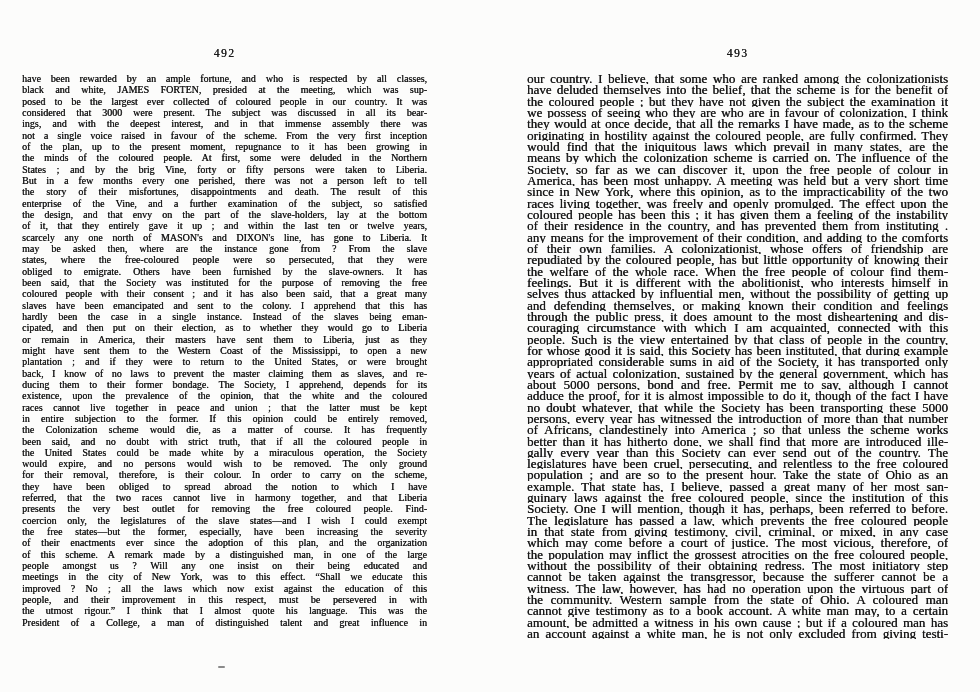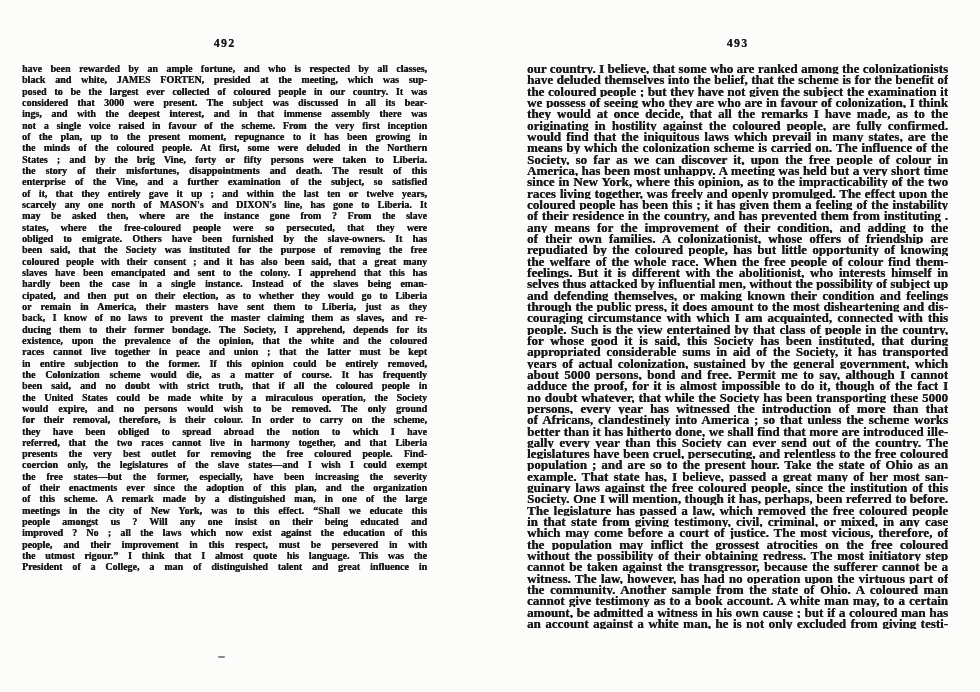--- a/index.html
+++ b/index.html
@@ -10,21 +10,21 @@
   body {
     width: 980px;
     height: 692px;
     background: var(--paper);
     position: relative;
     overflow: hidden;
     font-family: "Liberation Serif", "DejaVu Serif", serif;
     color: var(--ink);
   }
   .spread { position: absolute; inset: 0; }
-  .page { position: absolute; top: 36px; font-weight: bold; }
+  .page { position: absolute; top: 46px; }
   .page-left  { left: 22px;  width: 405px; }
   .page-right { left: 527px; width: 421px; }
   .page-number {
     text-align: center;
     font-size: 11.5px;
     height: 14px;
     line-height: 14px;
     letter-spacing: 1.5px;
     margin-bottom: 13px;
     text-shadow: 0.3px 0 0 currentColor;
@@ -62,52 +62,56 @@
     <div class="text-block" id="lines-0">
         <div class="text-line">have been rewarded by an ample fortune, and who is respected by all classes,</div>
         <div class="text-line">black and white, JAMES FORTEN, presided at the meeting, which was sup-</div>
         <div class="text-line">posed to be the largest ever collected of coloured people in our country. It was</div>
         <div class="text-line">considered that 3000 were present. The subject was discussed in all its bear-</div>
         <div class="text-line">ings, and with the deepest interest, and in that immense assembly there was</div>
         <div class="text-line">not a single voice raised in favour of the scheme. From the very first inception</div>
         <div class="text-line">of the plan, up to the present moment, repugnance to it has been growing in</div>
         <div class="text-line">the minds of the coloured people. At first, some were deluded in the Northern</div>
         <div class="text-line">States ; and by the brig Vine, forty or fifty persons were taken to Liberia.</div>
+        <div class="text-line">But in a few months every one perished, there was not a person left to tell</div>
         <div class="text-line">the story of their misfortunes, disappointments and death. The result of this</div>
         <div class="text-line">enterprise of the Vine, and a further examination of the subject, so satisfied</div>
+        <div class="text-line">the design, and that envy on the part of the slave-holders, lay at the bottom</div>
         <div class="text-line">of it, that they entirely gave it up ; and within the last ten or twelve years,</div>
         <div class="text-line">scarcely any one north of MASON's and DIXON's line, has gone to Liberia. It</div>
         <div class="text-line">may be asked then, where are the instance gone from ? From the slave</div>
         <div class="text-line">states, where the free-coloured people were so persecuted, that they were</div>
         <div class="text-line">obliged to emigrate. Others have been furnished by the slave-owners. It has</div>
         <div class="text-line">been said, that the Society was instituted for the purpose of removing the free</div>
         <div class="text-line">coloured people with their consent ; and it has also been said, that a great many</div>
         <div class="text-line">slaves have been emancipated and sent to the colony. I apprehend that this has</div>
         <div class="text-line">hardly been the case in a single instance. Instead of the slaves being eman-</div>
         <div class="text-line">cipated, and then put on their election, as to whether they would go to Liberia</div>
         <div class="text-line">or remain in America, their masters have sent them to Liberia, just as they</div>
+        <div class="text-line">might have sent them to the Western Coast of the Mississippi, to open a new</div>
+        <div class="text-line">plantation ; and if they were to return to the United States, or were brought</div>
         <div class="text-line">back, I know of no laws to prevent the master claiming them as slaves, and re-</div>
         <div class="text-line">ducing them to their former bondage. The Society, I apprehend, depends for its</div>
         <div class="text-line">existence, upon the prevalence of the opinion, that the white and the coloured</div>
         <div class="text-line">races cannot live together in peace and union ; that the latter must be kept</div>
         <div class="text-line">in entire subjection to the former. If this opinion could be entirely removed,</div>
         <div class="text-line">the Colonization scheme would die, as a matter of course. It has frequently</div>
         <div class="text-line">been said, and no doubt with strict truth, that if all the coloured people in</div>
         <div class="text-line">the United States could be made white by a miraculous operation, the Society</div>
         <div class="text-line">would expire, and no persons would wish to be removed. The only ground</div>
         <div class="text-line">for their removal, therefore, is their colour. In order to carry on the scheme,</div>
         <div class="text-line">they have been obliged to spread abroad the notion to which I have</div>
         <div class="text-line">referred, that the two races cannot live in harmony together, and that Liberia</div>
         <div class="text-line">presents the very best outlet for removing the free coloured people. Find-</div>
         <div class="text-line">coercion only, the legislatures of the slave states—and I wish I could exempt</div>
         <div class="text-line">the free states—but the former, especially, have been increasing the severity</div>
         <div class="text-line">of their enactments ever since the adoption of this plan, and the organization</div>
         <div class="text-line">of this scheme. A remark made by a distinguished man, in one of the large</div>
+        <div class="text-line">people amongst us ? Will any one insist on their being educated and</div>
         <div class="text-line">meetings in the city of New York, was to this effect. “Shall we educate this</div>
-        <div class="text-line">people amongst us ? Will any one insist on their being educated and</div>
         <div class="text-line">improved ? No ; all the laws which now exist against the education of this</div>
         <div class="text-line">people, and their improvement in this respect, must be persevered in with</div>
         <div class="text-line">the utmost rigour.” I think that I almost quote his language. This was the</div>
         <div class="text-line">President of a College, a man of distinguished talent and great influence in</div>
       </div>
     <div class="printer-mark"></div>
   </section>
 
   <section class="page page-right">
     <header class="page-number">493</header>
@@ -124,47 +128,47 @@
         <div class="text-line">America, has been most unhappy. A meeting was held but a very short time</div>
         <div class="text-line">since in New York, where this opinion, as to the impracticability of the two</div>
         <div class="text-line">races living together, was freely and openly promulged. The effect upon the</div>
         <div class="text-line">coloured people has been this ; it has given them a feeling of the instability</div>
         <div class="text-line">of their residence in the country, and has prevented them from instituting .</div>
         <div class="text-line">any means for the improvement of their condition, and adding to the comforts</div>
         <div class="text-line">of their own families. A colonizationist, whose offers of friendship are</div>
         <div class="text-line">repudiated by the coloured people, has but little opportunity of knowing their</div>
         <div class="text-line">the welfare of the whole race. When the free people of colour find them-</div>
         <div class="text-line">feelings. But it is different with the abolitionist, who interests himself in</div>
-        <div class="text-line">selves thus attacked by influential men, without the possibility of subject up</div>
+        <div class="text-line">selves thus attacked by influential men, without the possibility of getting up</div>
         <div class="text-line">and defending themselves, or making known their condition and feelings</div>
         <div class="text-line">through the public press, it does amount to the most disheartening and dis-</div>
         <div class="text-line">couraging circumstance with which I am acquainted, connected with this</div>
         <div class="text-line">people. Such is the view entertained by that class of people in the country,</div>
         <div class="text-line">for whose good it is said, this Society has been instituted, that during example</div>
         <div class="text-line">appropriated considerable sums in aid of the Society, it has transported only</div>
         <div class="text-line">years of actual colonization, sustained by the general government, which has</div>
         <div class="text-line">about 5000 persons, bond and free. Permit me to say, although I cannot</div>
         <div class="text-line">adduce the proof, for it is almost impossible to do it, though of the fact I have</div>
         <div class="text-line">no doubt whatever, that while the Society has been transporting these 5000</div>
         <div class="text-line">persons, every year has witnessed the introduction of more than that number</div>
         <div class="text-line">of Africans, clandestinely into America ; so that unless the scheme works</div>
         <div class="text-line">better than it has hitherto done, we shall find that more are introduced ille-</div>
         <div class="text-line">gally every year than this Society can ever send out of the country. The</div>
         <div class="text-line">legislatures have been cruel, persecuting, and relentless to the free coloured</div>
         <div class="text-line">population ; and are so to the present hour. Take the state of Ohio as an</div>
         <div class="text-line">example. That state has, I believe, passed a great many of her most san-</div>
         <div class="text-line">guinary laws against the free coloured people, since the institution of this</div>
         <div class="text-line">Society. One I will mention, though it has, perhaps, been referred to before.</div>
-        <div class="text-line">The legislature has passed a law, which removed the free coloured people</div>
+        <div class="text-line">The legislature has passed a law, which prevents the free coloured people</div>
         <div class="text-line">in that state from giving testimony, civil, criminal, or mixed, in any case</div>
         <div class="text-line">which may come before a court of justice. The most vicious, therefore, of</div>
         <div class="text-line">the population may inflict the grossest atrocities on the free coloured people,</div>
         <div class="text-line">without the possibility of their obtaining redress. The most initiatory step</div>
         <div class="text-line">cannot be taken against the transgressor, because the sufferer cannot be a</div>
         <div class="text-line">witness. The law, however, has had no operation upon the virtuous part of</div>
-        <div class="text-line">the community. Another sample from the state of Ohio. A coloured man</div>
+        <div class="text-line">the community. Western sample from the state of Ohio. A coloured man</div>
         <div class="text-line">cannot give testimony as to a book account. A white man may, to a certain</div>
         <div class="text-line">amount, be admitted a witness in his own cause ; but if a coloured man has</div>
         <div class="text-line">an account against a white man, he is not only excluded from giving testi-</div>
       </div>
   </section>
 
 </main>
 
 </body></html>

